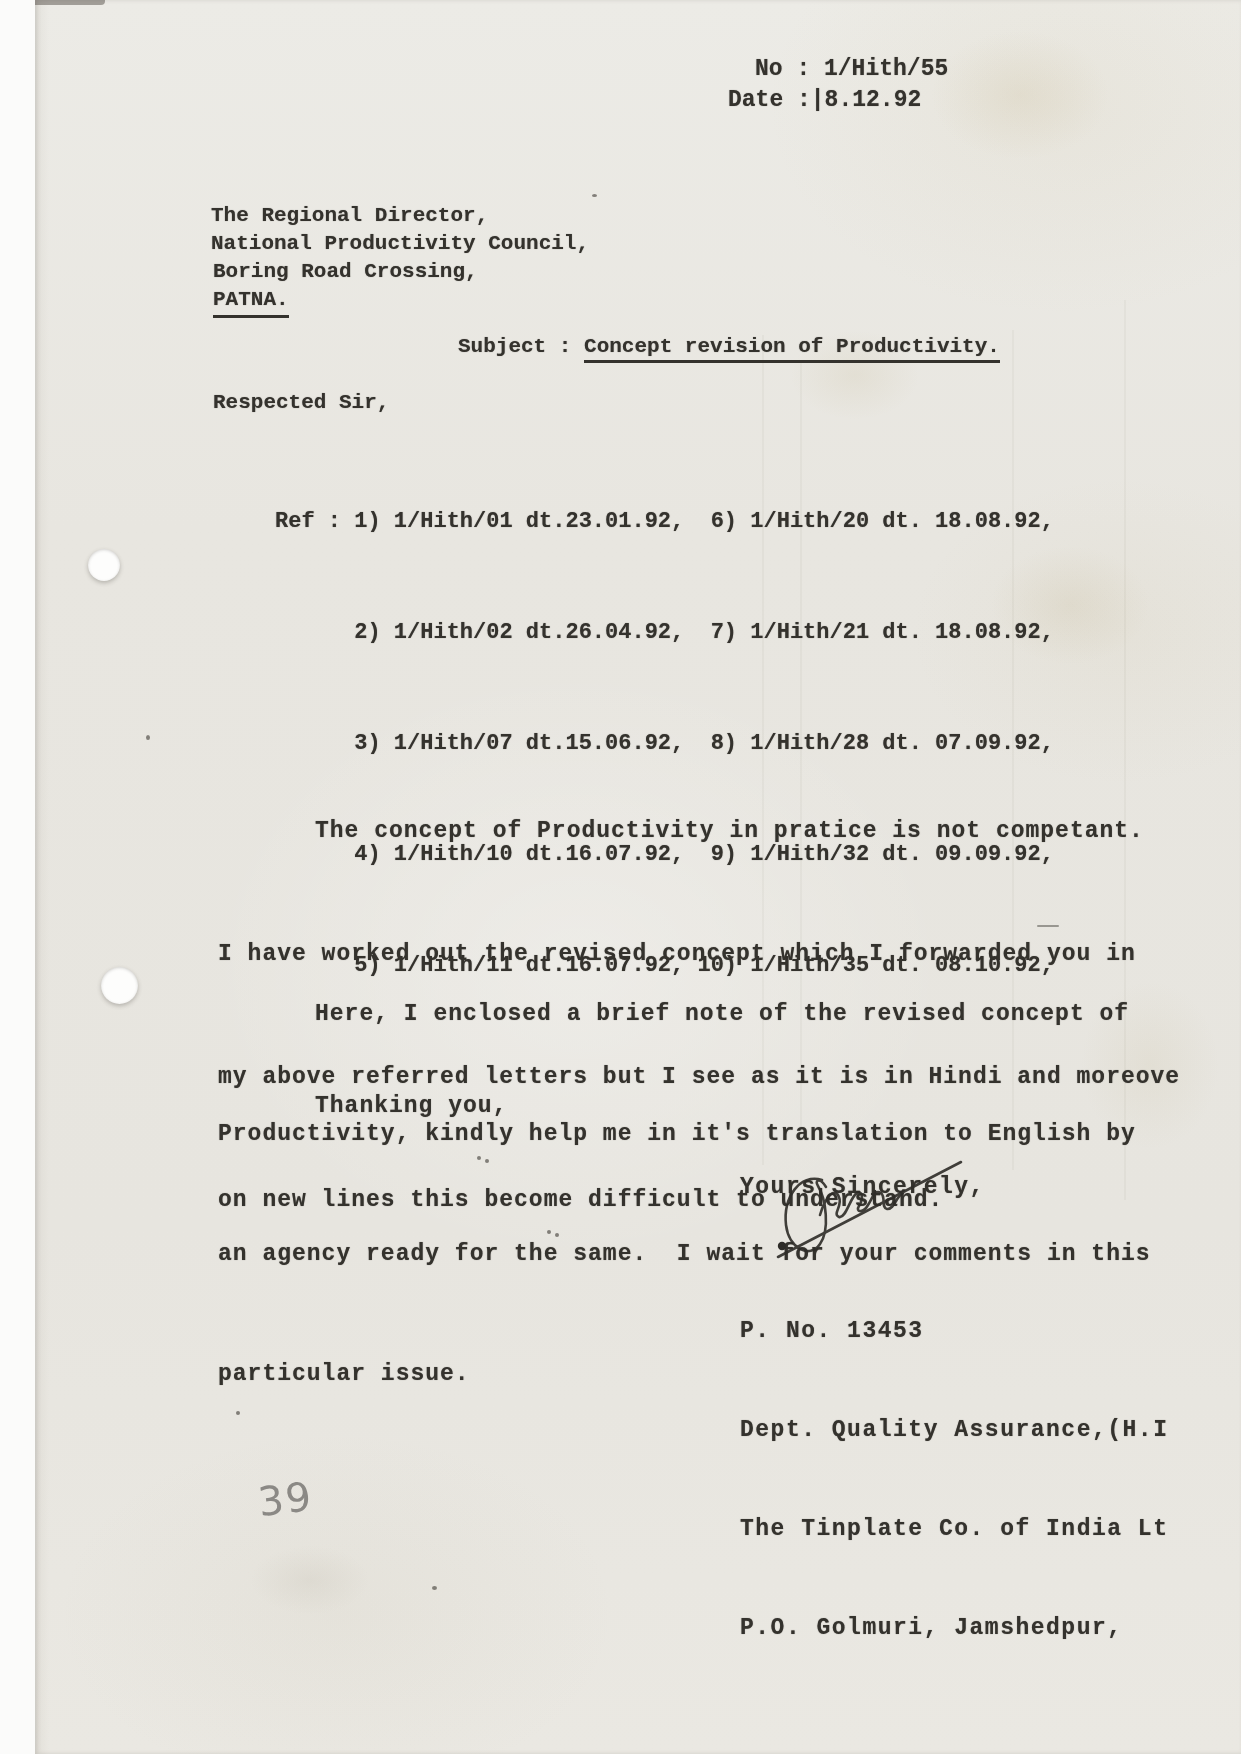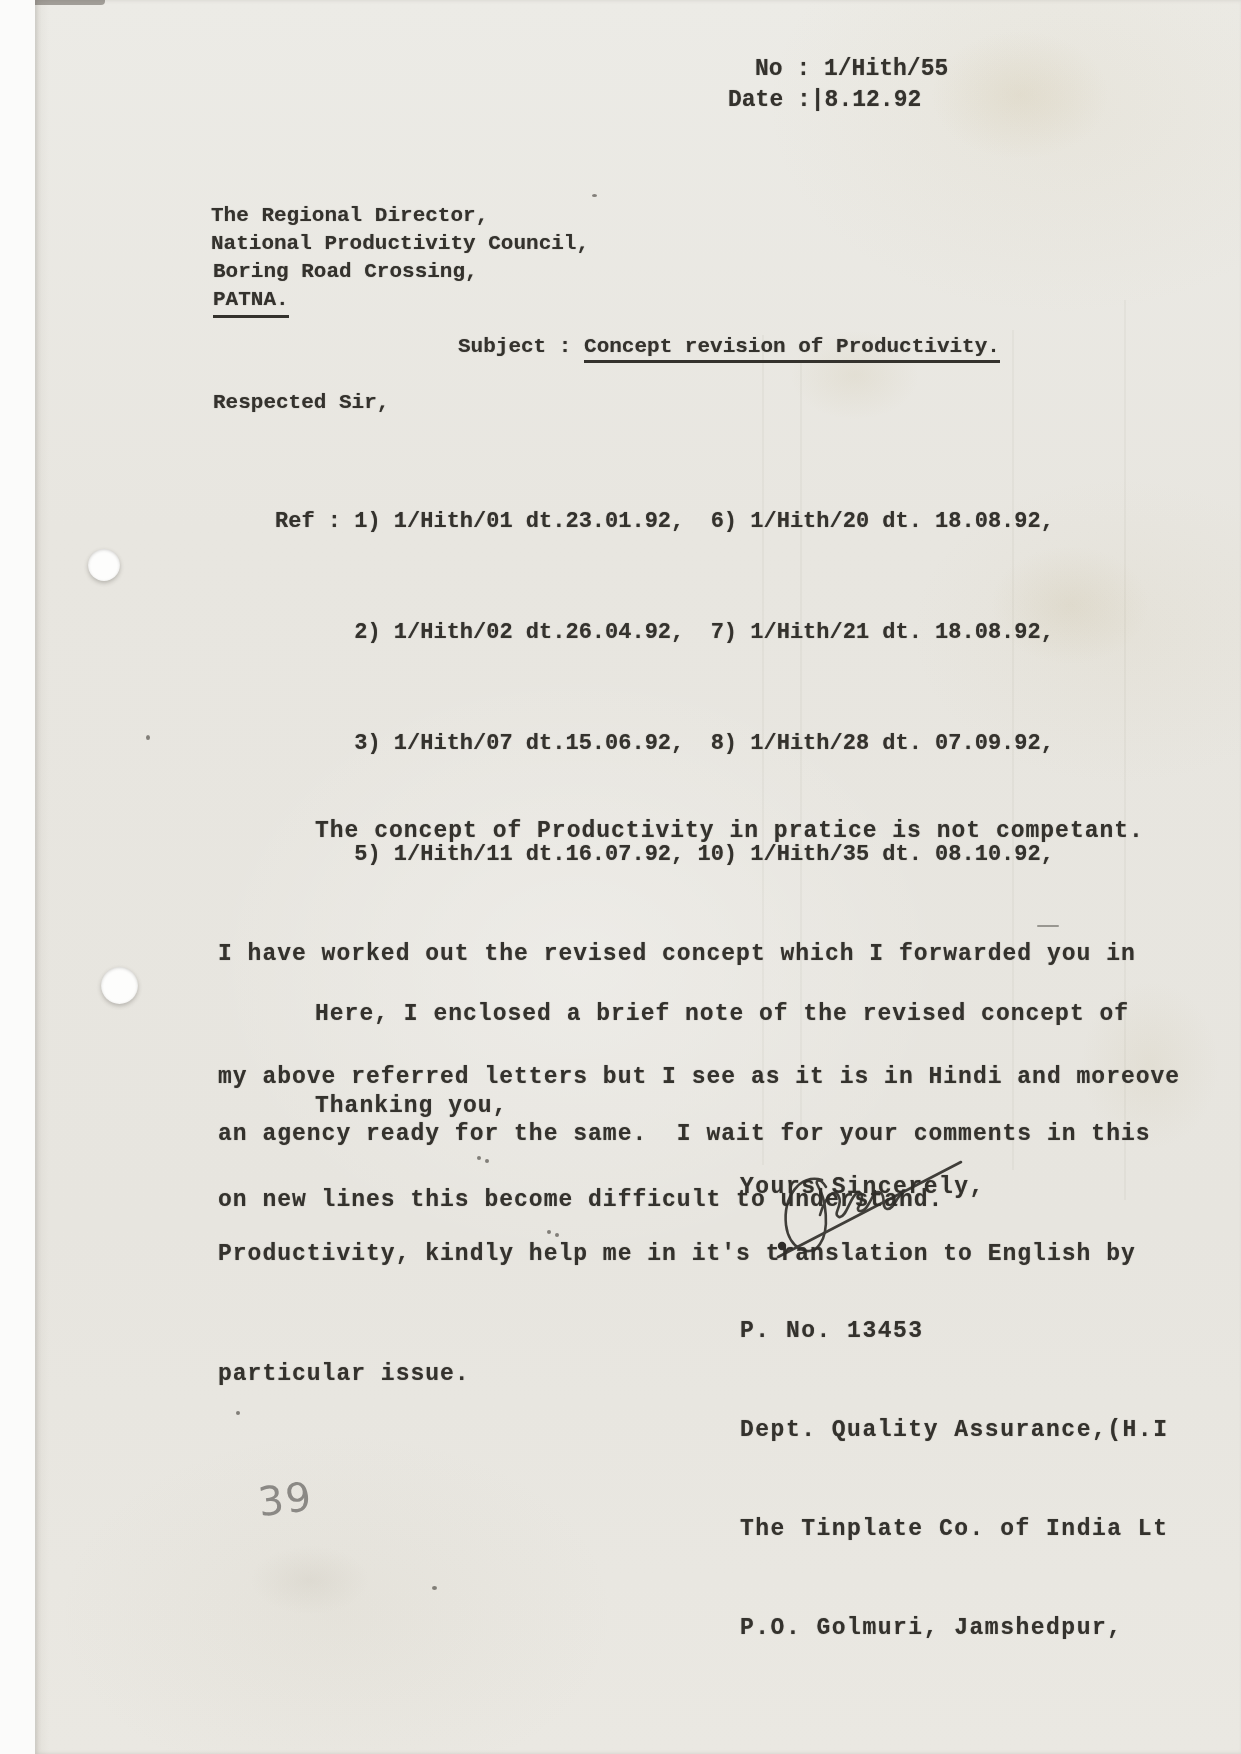--- a/index.html
+++ b/index.html
@@ -75,34 +75,35 @@
 <div class="typed sz-addr" style="left:213px;top:286px;"><span class="u2">PATNA.</span></div>
 
 <div class="typed sz-addr" style="left:458px;top:333px;"><span>Subject : </span><span class="u3">Concept revision of Productivity.</span></div>
 
 <div class="typed sz-addr" style="left:213px;top:389px;">Respected Sir,</div>
 
 <div class="typed sz-ref" style="left:275px;top:429px;text-align:right;">
   <div>Ref : 1) 1/Hith/01 dt.23.01.92,  6) 1/Hith/20 dt. 18.08.92,</div>
   <div>      2) 1/Hith/02 dt.26.04.92,  7) 1/Hith/21 dt. 18.08.92,</div>
   <div>      3) 1/Hith/07 dt.15.06.92,  8) 1/Hith/28 dt. 07.09.92,</div>
+  <div>      4) 1/Hith/10 dt.16.07.92,  9) 1/Hith/32 dt. 09.09.92,</div>
   <div>      5) 1/Hith/11 dt.16.07.92, 10) 1/Hith/35 dt. 08.10.92,</div>
 </div>
 
 <div class="typed sz-body p1" style="left:218px;top:729px;">
   <div class="indent">The concept of Productivity in pratice is not competant.</div>
   <div>I have worked out the revised concept which I forwarded you in</div>
   <div>my above referred letters but I see as it is in Hindi and moreove</div>
   <div>on new lines this become difficult to understand.</div>
 </div>
 
 <div class="typed sz-body p2" style="left:218px;top:914px;">
   <div class="indent">Here, I enclosed a brief note of the revised concept of</div>
+  <div>Productivity, kindly help me in it's translation to English by</div>
   <div>an agency ready for the same.  I wait for your comments in this</div>
-  <div>Productivity, kindly help me in it's translation to English by</div>
   <div>particular issue.</div>
 </div>
 
 <div class="typed sz-body" style="left:315px;top:1093px;">Thanking you,</div>
 
 <div class="typed sz-close" style="left:740px;top:1171px;">Yours Sincerely,</div>
 
 <svg class="sig-svg" width="215" height="115" viewBox="0 0 215 115">
   <g fill="none" stroke="#2e2c28" stroke-width="2.6" stroke-linecap="round" opacity="0.9">
     <path d="M60,27 C38,20 21,44 24,72 C27,96 48,106 58,91 C68,77 64,46 56,33 C52,27 58,24 64,34"></path>

